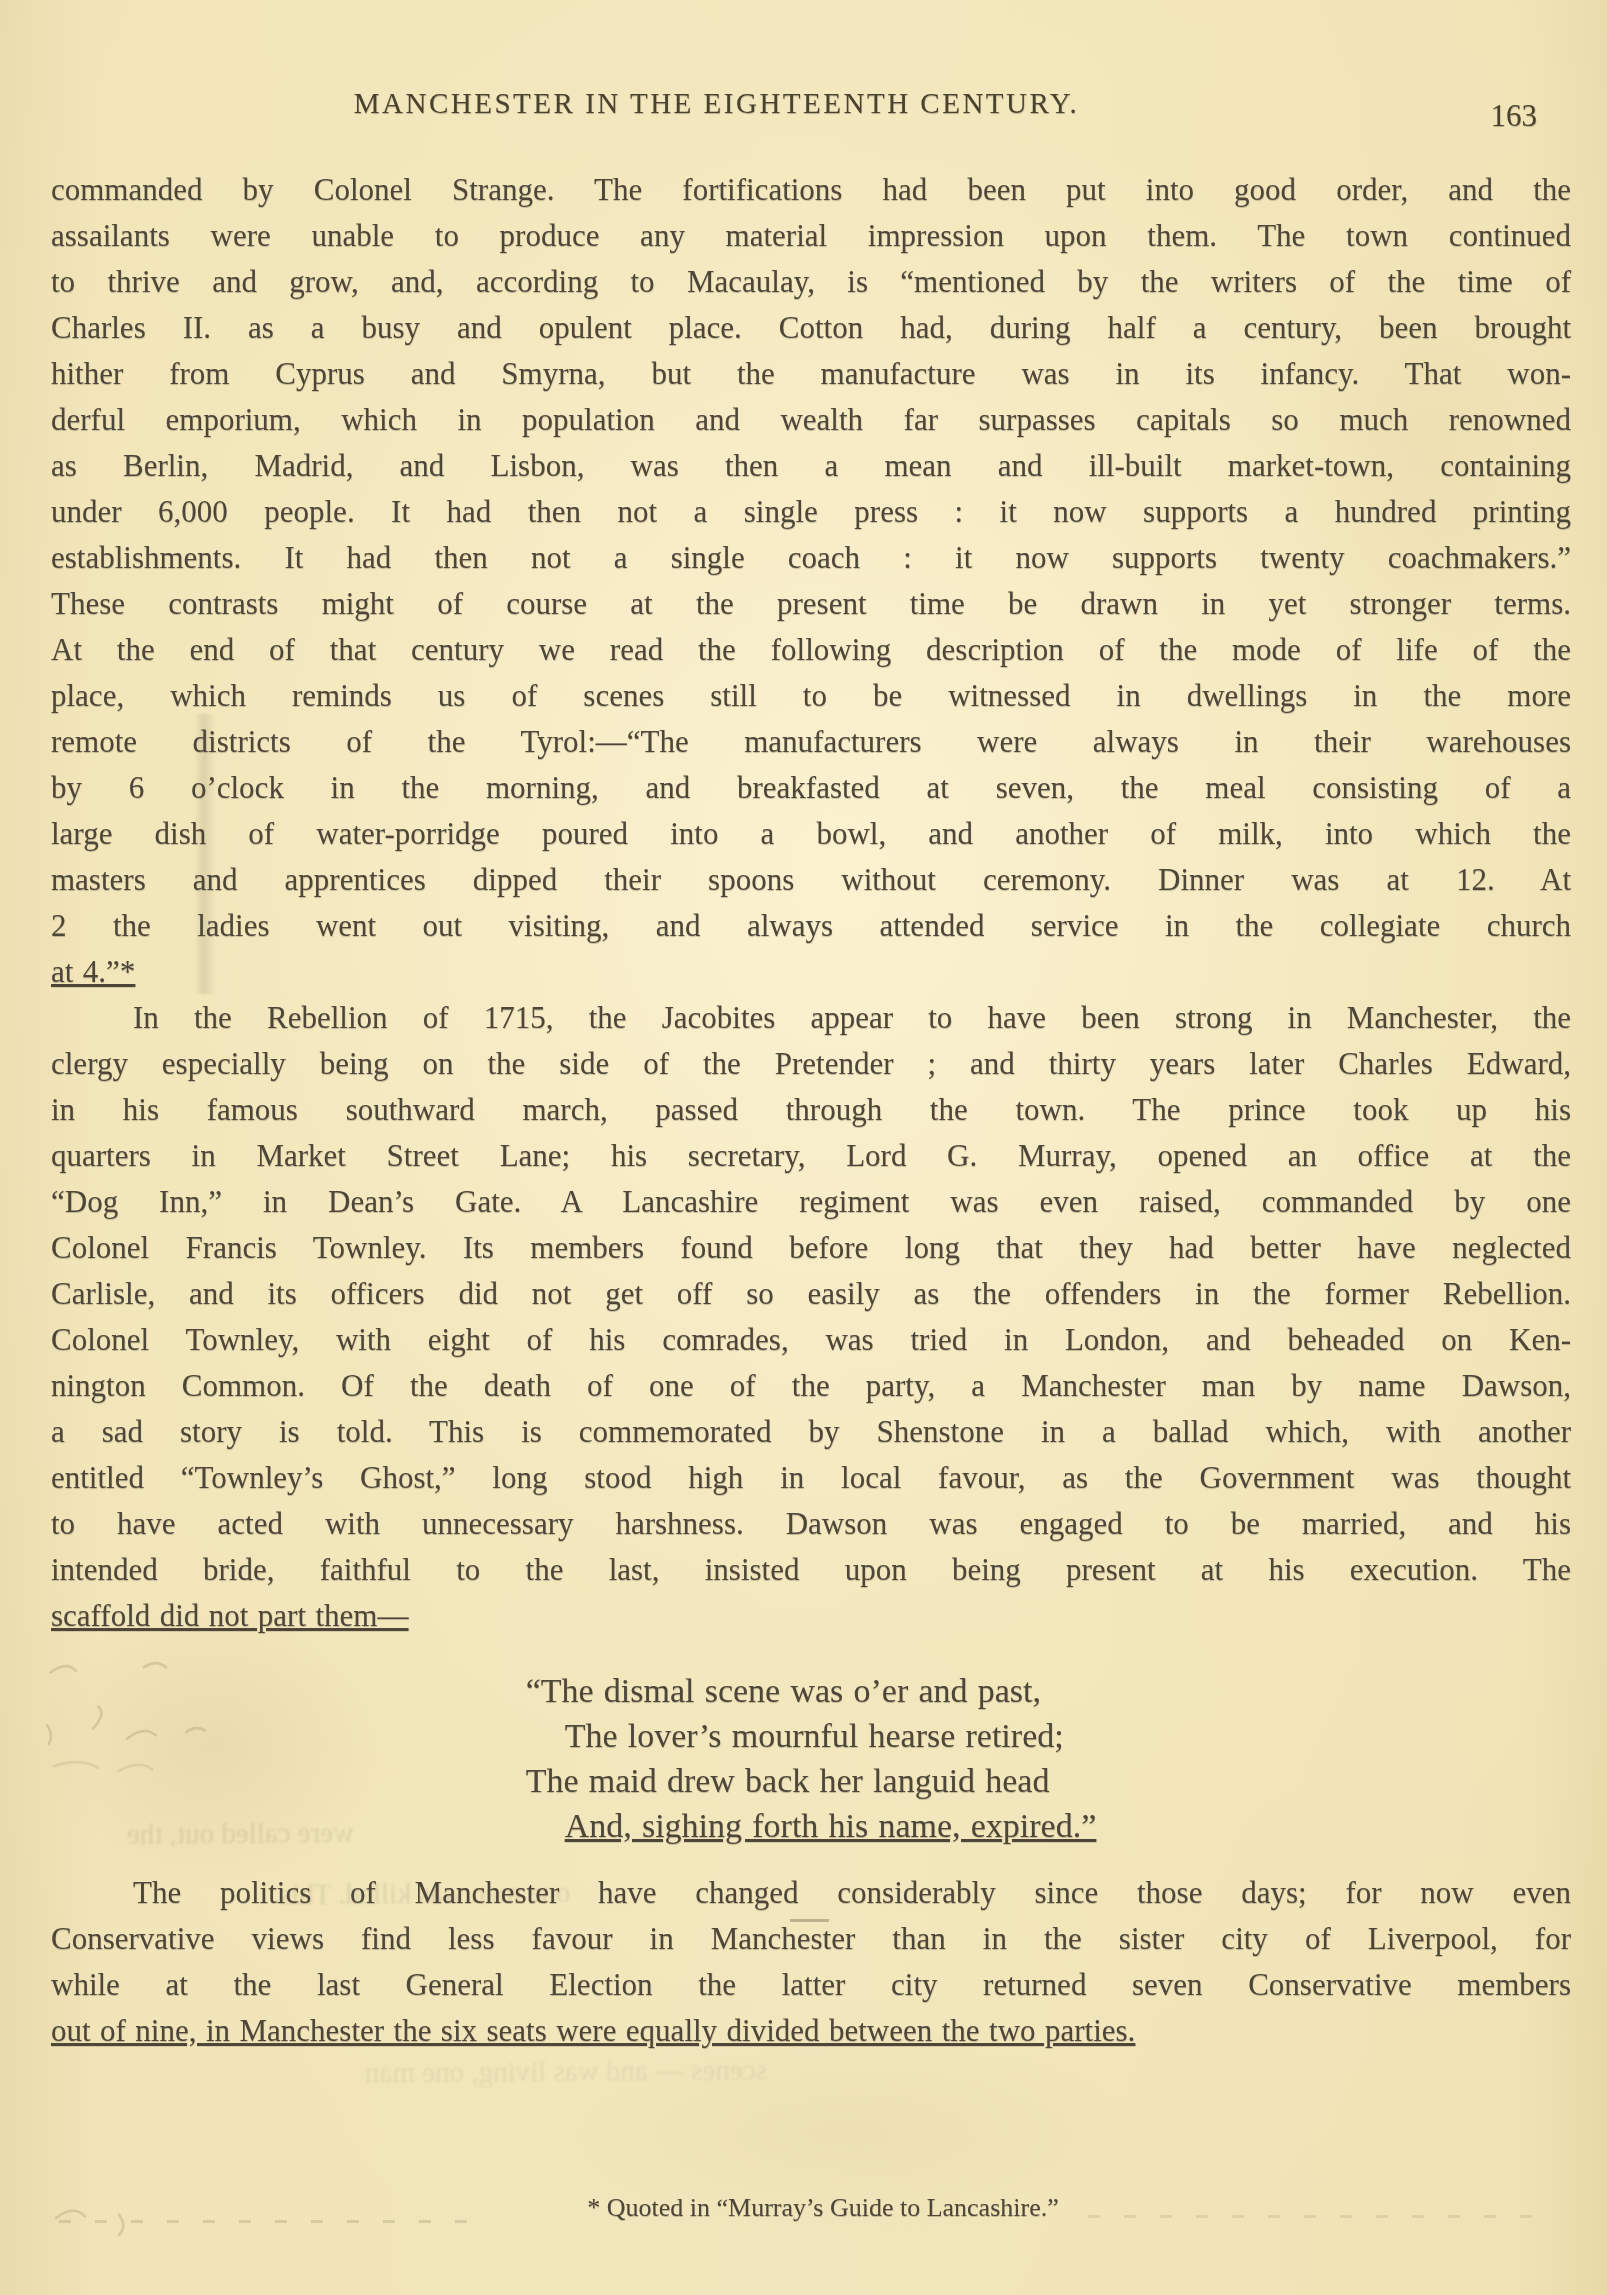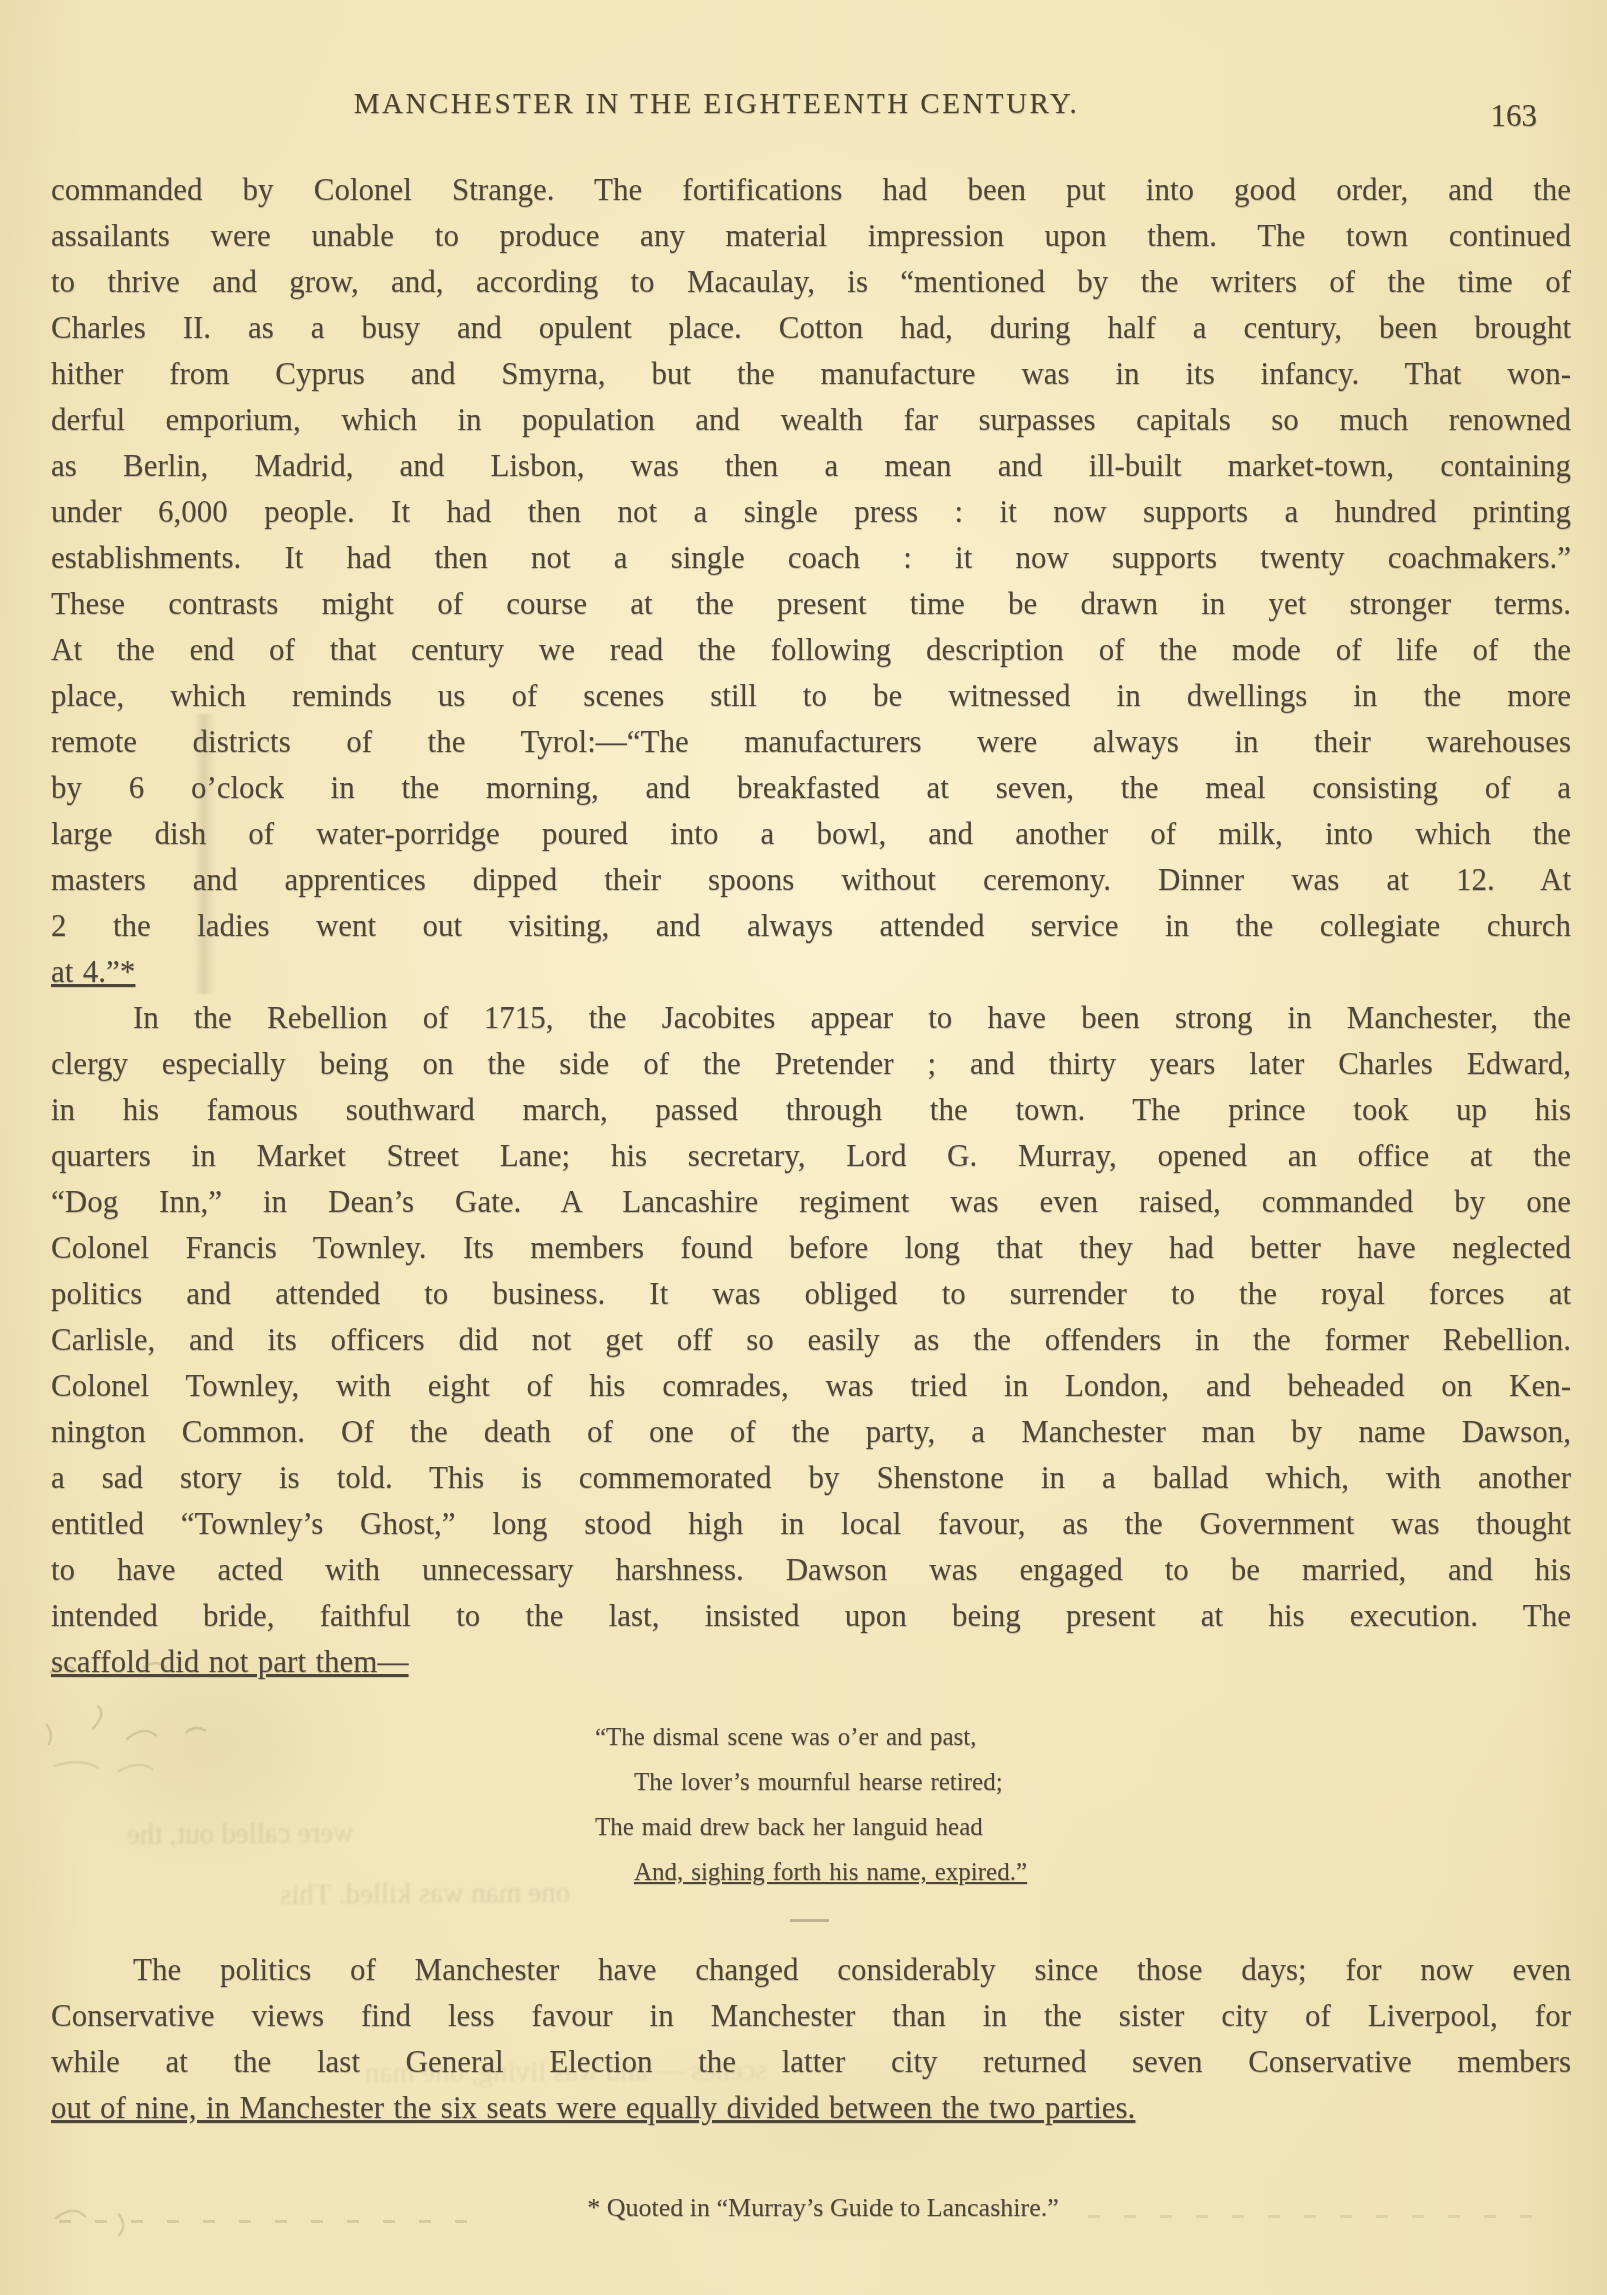--- a/index.html
+++ b/index.html
@@ -49,23 +49,23 @@
     word-spacing:1.7px;
   }
   .line{
     text-align:justify;
     text-align-last:justify;
     height:46px;white-space:nowrap;
   }
   .line.endpara{text-align-last:left;text-decoration:underline;}
   .indent-first .line:first-child{text-indent:82px;}
   .poem{
-    margin:29px auto 53px auto;
+    margin:29px auto 22px auto;
     width:fit-content;
-    font-size:25px;line-height:45px;
+    font-size:34px;line-height:45px;
   }
   .poem .line{
     text-align:left;text-align-last:left;height:45px;
   }
   .poem .line:nth-child(even){margin-left:39px;}
   .footnote{
     position:absolute;left:63px;top:2193px;width:1520px;
     text-align:center;font-size:26px;color:#4d4639;
     text-shadow:0.3px 0.5px 0.6px rgba(77,70,57,.30);
   }
@@ -129,21 +129,20 @@
         <div class="line">2 the ladies went out visiting, and always attended service in the collegiate church</div>
         <div class="line endpara">at 4.”*</div>
       </div>
     <div class="paragraph indent-first">
         <div class="line">In the Rebellion of 1715, the Jacobites appear to have been strong in Manchester, the</div>
         <div class="line">clergy especially being on the side of the Pretender ; and thirty years later Charles Edward,</div>
         <div class="line">in his famous southward march, passed through the town.  The prince took up his</div>
         <div class="line">quarters in Market Street Lane; his secretary, Lord G. Murray, opened an office at the</div>
         <div class="line">“Dog Inn,” in Dean’s Gate.  A Lancashire regiment was even raised, commanded by one</div>
         <div class="line">Colonel Francis Townley.  Its members found before long that they had better have neglected</div>
-        <div class="line">politics and attended to business.  It was obliged to surrender to the royal forces at</div>
         <div class="line">Carlisle, and its officers did not get off so easily as the offenders in the former Rebellion.</div>
         <div class="line">Colonel Townley, with eight of his comrades, was tried in London, and beheaded on Ken-</div>
         <div class="line">nington Common.  Of the death of one of the party, a Manchester man by name Dawson,</div>
         <div class="line">a sad story is told.  This is commemorated by Shenstone in a ballad which, with another</div>
         <div class="line">entitled “Townley’s Ghost,” long stood high in local favour, as the Government was thought</div>
         <div class="line">to have acted with unnecessary harshness.  Dawson was engaged to be married, and his</div>
         <div class="line">intended bride, faithful to the last, insisted upon being present at his execution.  The</div>
         <div class="line endpara">scaffold did not part them—</div>
       </div>
     <div class="poem">

